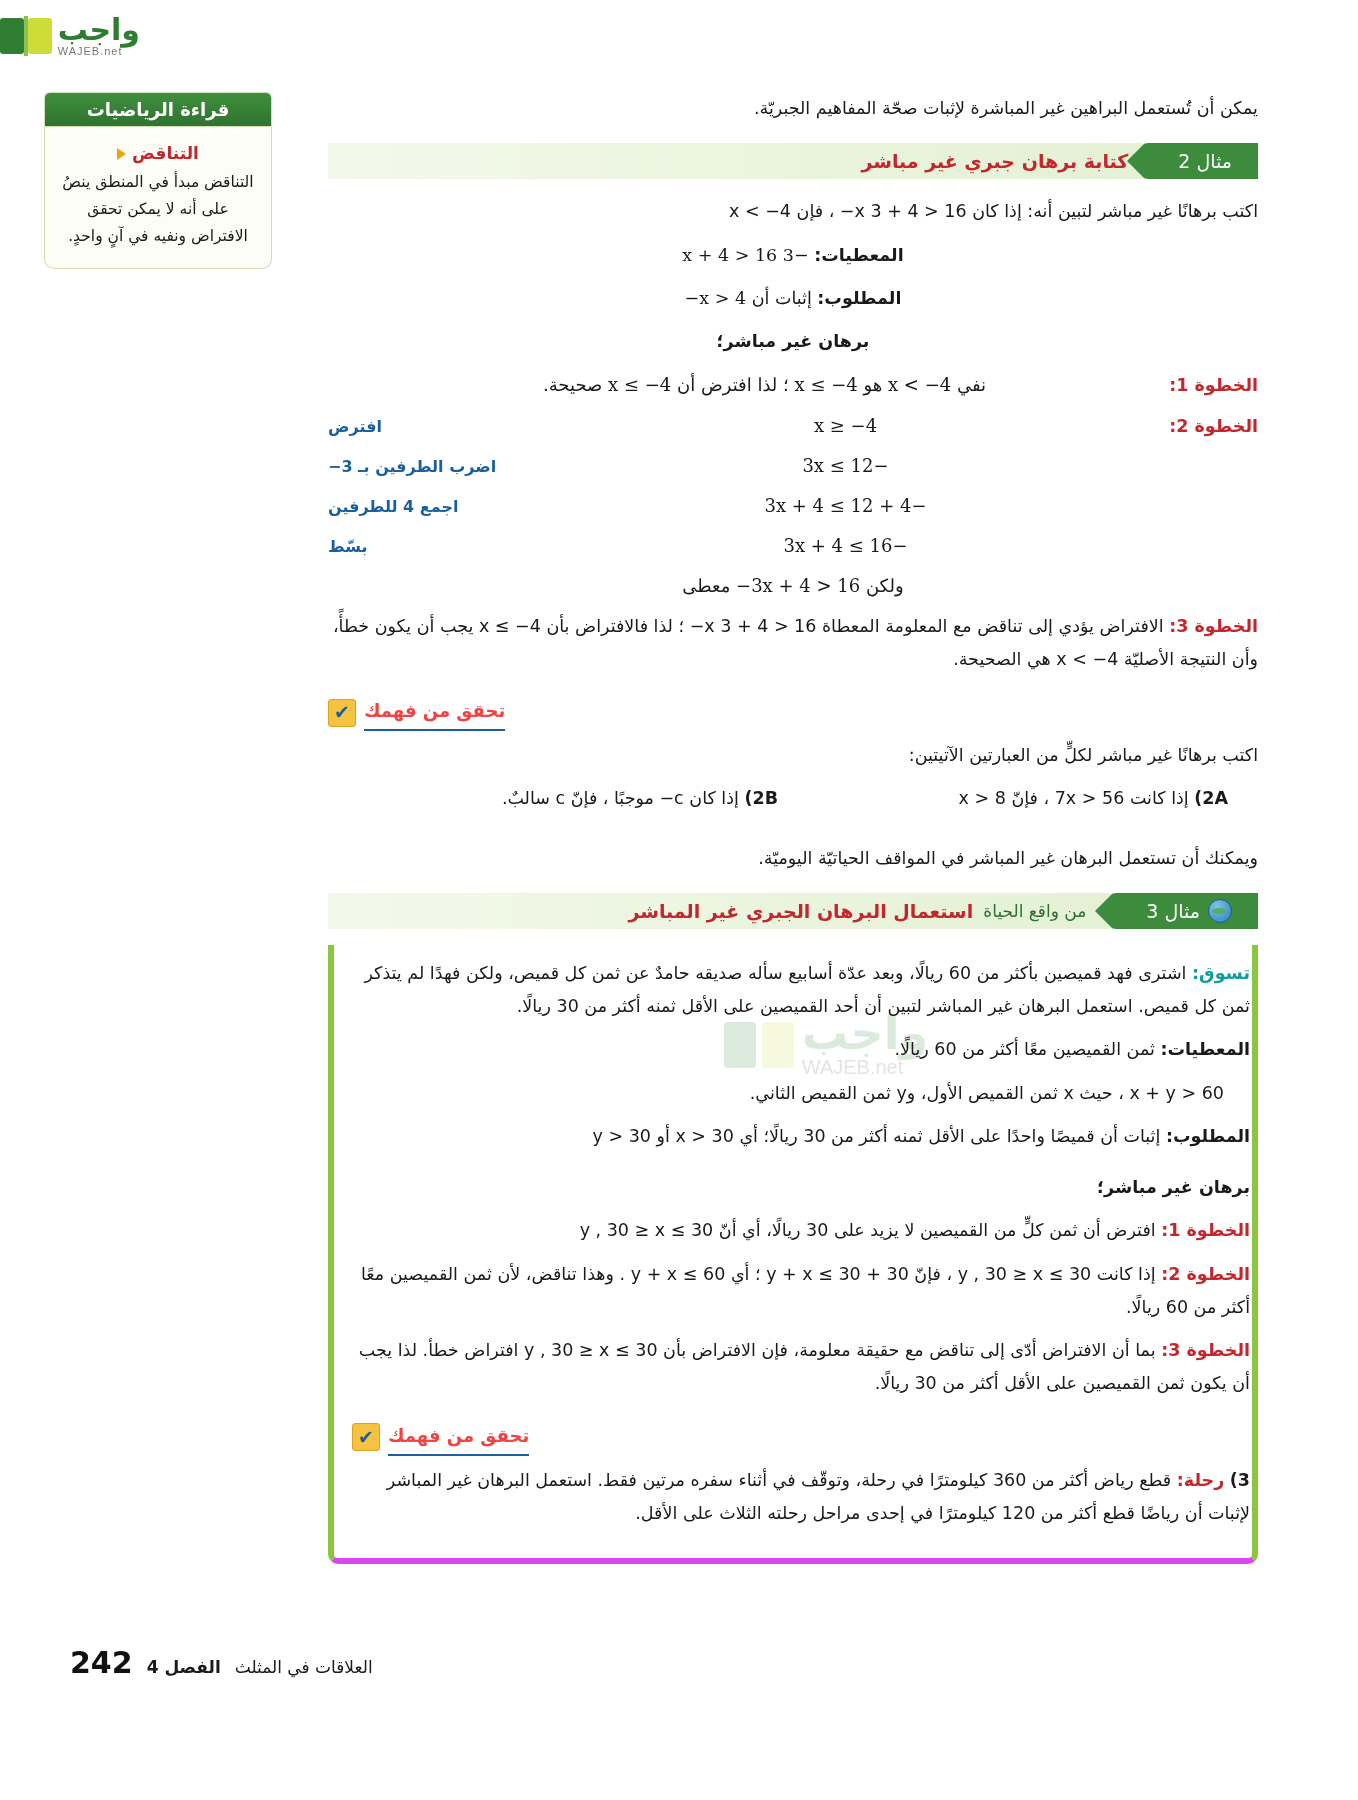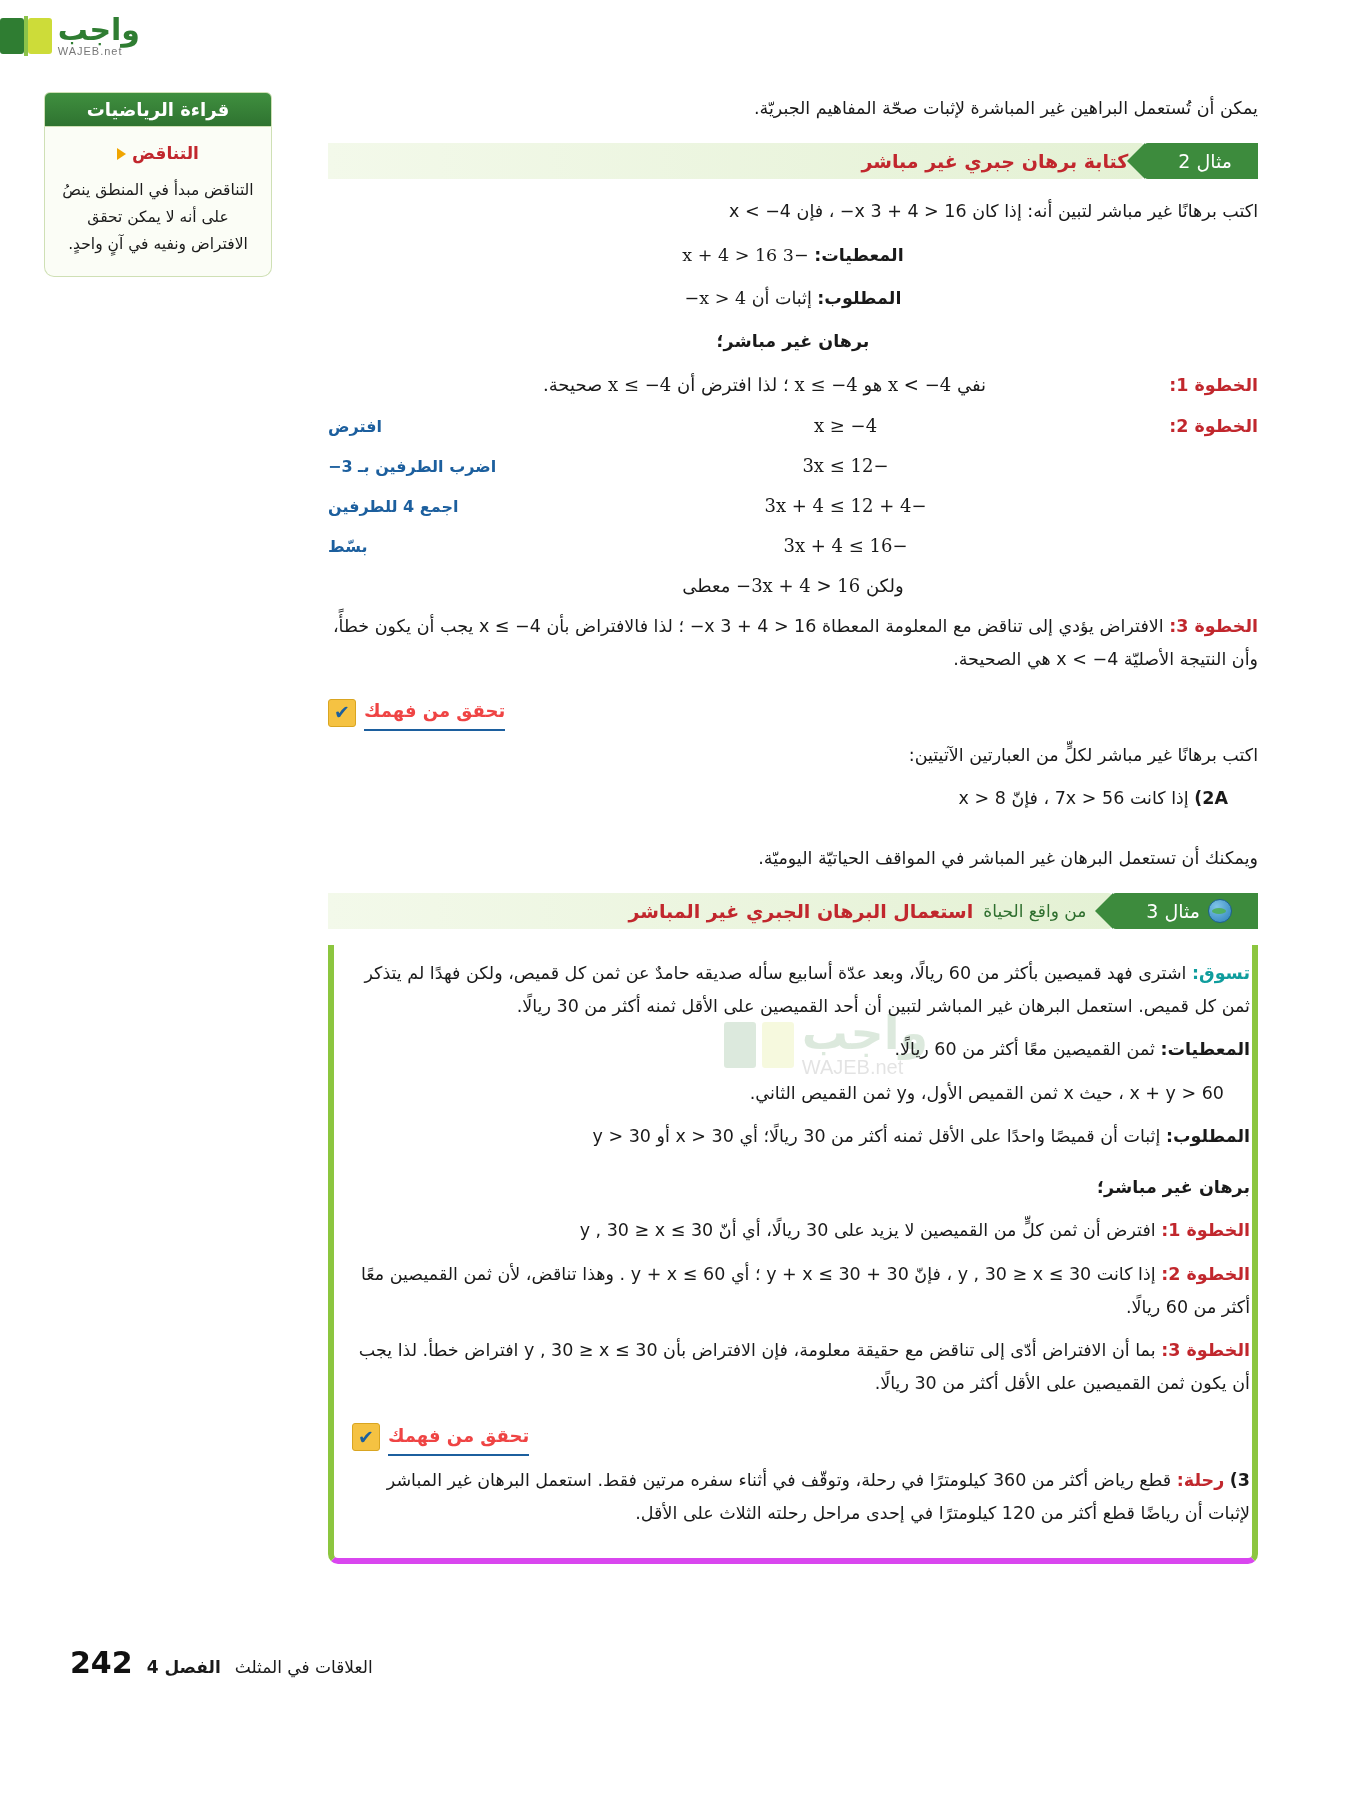--- a/index.html
+++ b/index.html
@@ -258,21 +258,21 @@
     background: #fbfdf6;
     padding: 12px 14px 18px 14px;
     text-align: center;
     font-size: 15.5px;
     line-height: 1.75;
   }
   .sidebar-title {
     color: #c1272d;
     font-weight: bold;
     font-size: 17px;
-    margin-bottom: 8px;
+    margin-bottom: 0;
     display: flex;
     align-items: center;
     justify-content: center;
     gap: 6px;
   }
   .bullet-tri {
     width: 0; height: 0;
     border-top: 6px solid transparent;
     border-bottom: 6px solid transparent;
     border-left: 9px solid #f0a500;
@@ -431,20 +431,24 @@
 
     <div class="check-head">
       <span class="txt">تحقق من فهمك</span>
       <span class="check-box">✔</span>
     </div>
     <p class="para">اكتب برهانًا غير مباشر لكلٍّ من العبارتين الآتيتين:</p>
     <div class="two-col-exercise">
       <div>
         <span class="label-b">2A)</span>
         <span>إذا كانت 56 &lt; 7x ، فإنّ 8 &lt; x</span>
+      </div>
+      <div>
+        <span class="label-b">2B)</span>
+        <span>إذا كان c− موجبًا ، فإنّ c سالبٌ.</span>
       </div>
     </div>
 
     <p class="para" style="margin-top:26px;">ويمكنك أن تستعمل البرهان غير المباشر في المواقف الحياتيّة اليوميّة.</p>
 
     <div class="example-banner" style="margin-top:18px;">
       <div class="banner-tab">
         <span class="globe-icon"></span>
         <span style="margin-right:8px;">مثال 3</span>
       </div>

